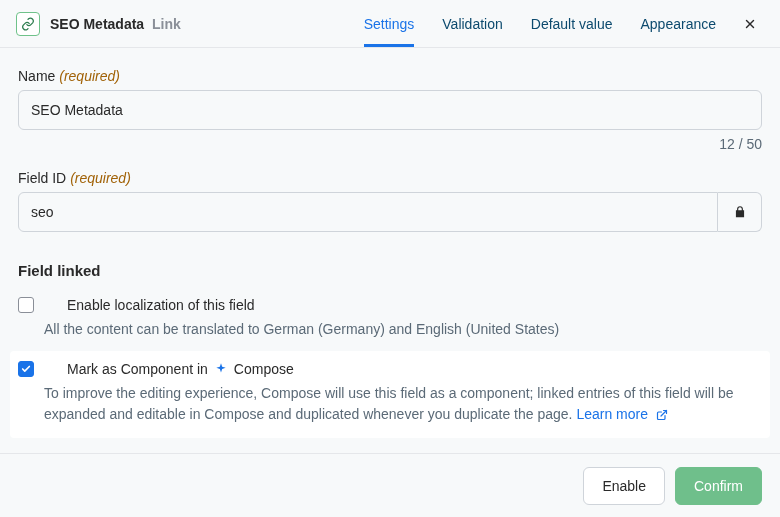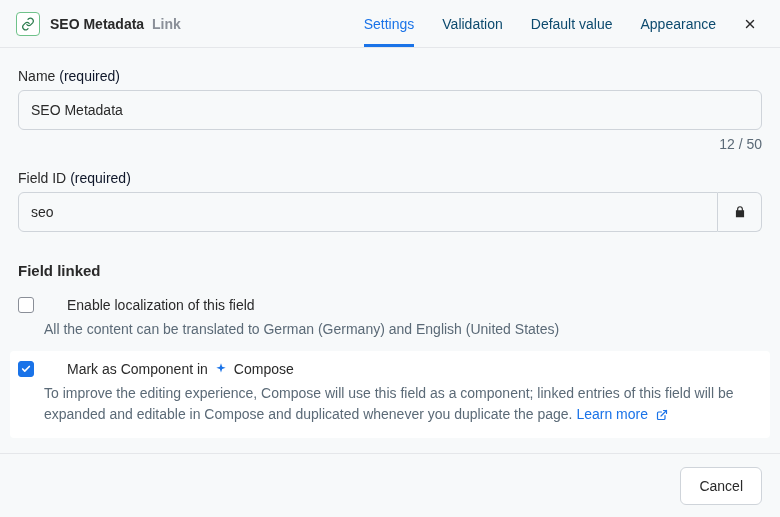--- a/index.html
+++ b/index.html
@@ -66,21 +66,21 @@
     cursor:pointer;
     font-size:16px;
     margin-left:12px;
   }
 
   
   .body {
     padding: 20px 18px 0 18px;
   }
   .field-label { color:#2a2a2a; font-size:14px; margin-bottom:6px; }
-  .req { color:#0f172a; }
+  .req { color:#a16207;font-style:italic; }
   .text-input {
     width:100%;
     height:40px;
     border:1px solid #cfd4da;
     border-radius:6px;
     padding:0 12px;
     font-size:14px;
     background:#f7f9fa;
     color:#2a2a2a;
   }
@@ -242,14 +242,15 @@
               <line x1="10" y1="14" x2="21" y2="3"></line>
             </svg>
         </span>
       </a>
     </div>
   </div>
 
 </div>
 
 <div class="footer">
-  <div class="btn btn-secondary">Cancel</div>
+  <div class="btn btn-secondary">Enable</div>
+  <div class="btn btn-primary">Confirm</div>
 </div>
 
 </body></html>

